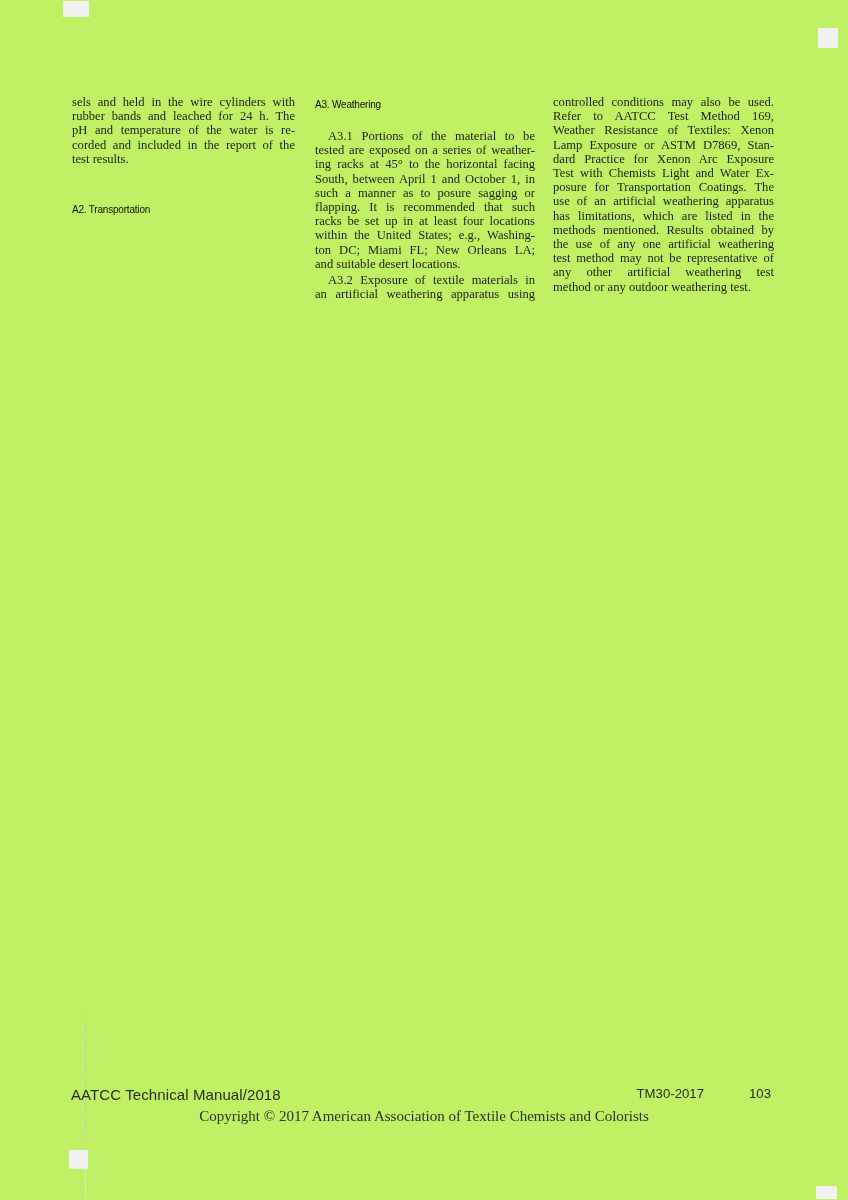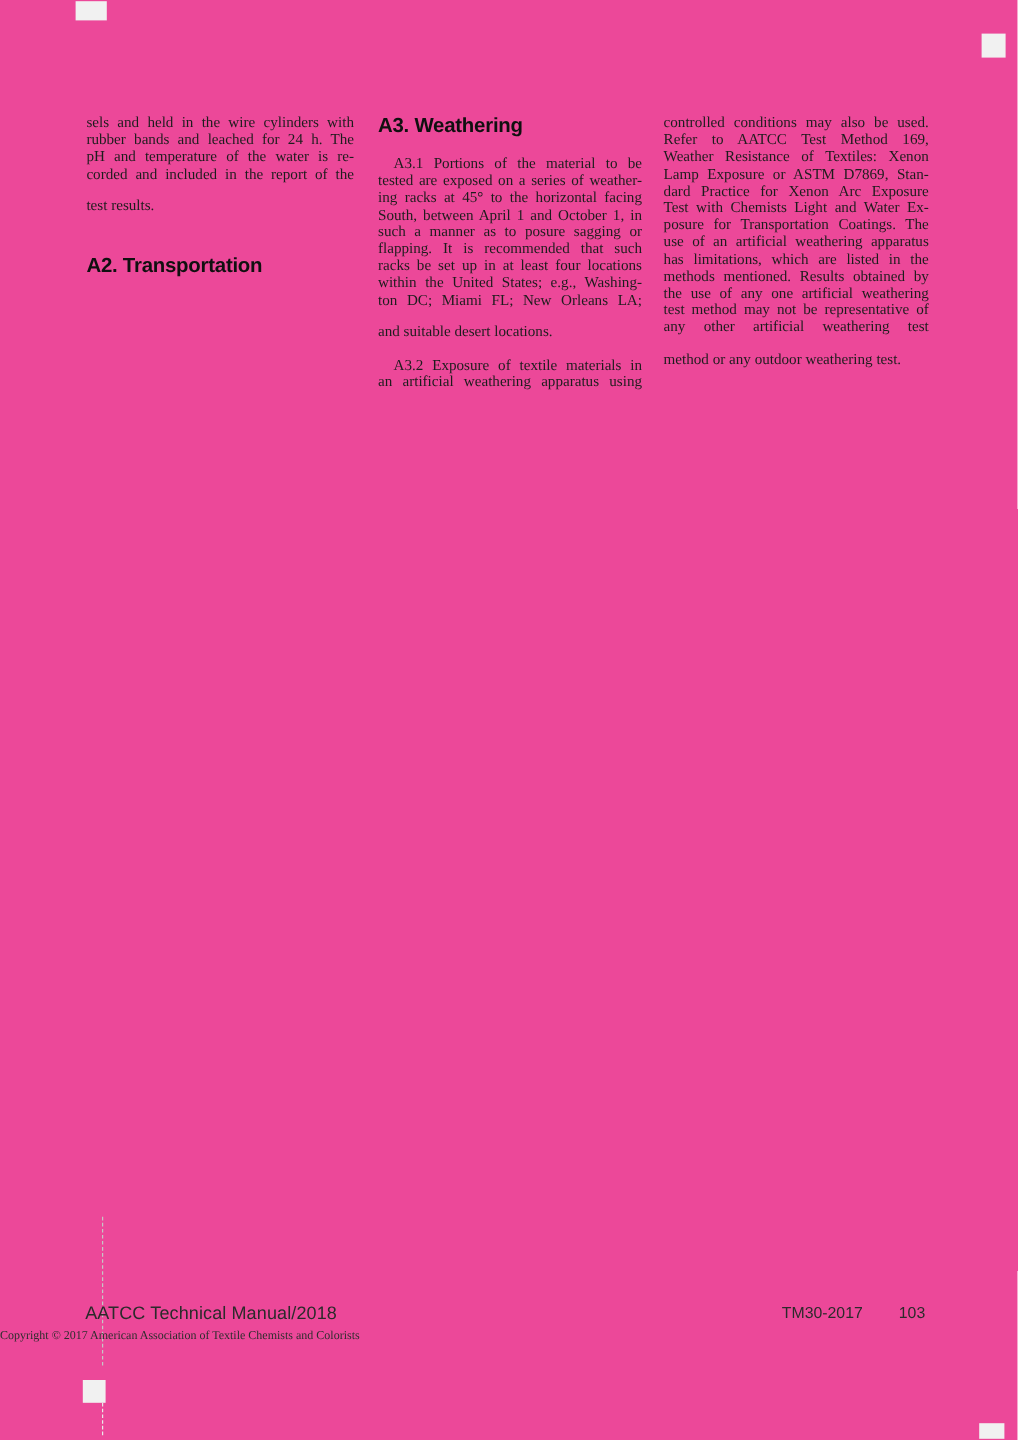--- a/index.html
+++ b/index.html
@@ -1,78 +1,79 @@
 <!DOCTYPE html>
 <html><head>
 <meta charset="utf-8">
 <style>
   * { margin: 0; padding: 0; box-sizing: border-box; }
   html, body { background: #ffffff; }
   .page {
     position: relative;
     width: 848px;
     height: 1200px;
-    background: #ec4899;
+    background: #bef264;
     font-family: "Liberation Serif", serif;
     color: #1d1d1d;
     overflow: hidden;
   }
   .col {
     position: absolute;
     top: 95px;
     font-size: 12.6px;
     line-height: 14.2px;
   }
   .col-0 { left: 72px;  width: 223px; }
   .col-1 { left: 315px; width: 220px; }
   .col-2 { left: 553px; width: 221px; }
   .line {
     text-align: justify;
     text-align-last: justify;
     text-justify: inter-word;
     white-space: normal;
   }
-  .para:not(.cont) .line:last-child { text-align-last: left; margin-top: 12px; }
+  .para:not(.cont) .line:last-child { text-align-last: left; }
   .para.indent .line:first-child { text-indent: 13px; }
-  .para + .para { margin-top: 14px; }
+  .para + .para { margin-top: 2px; }
   .heading {
     font-family: "Liberation Sans", sans-serif;
-    font-weight: bold;
-    font-size: 17px;
+    font-weight: normal;
+    font-size: 10px;
     line-height: 15px;
     letter-spacing: -0.2px;
     color: #101010;
     margin: 36px 0 17px;
   }
   .col .heading:first-child { margin-top: 2px; }
   .footer-left {
     position: absolute;
     left: 71px;
     top: 1086px;
     font-family: "Liberation Sans", sans-serif;
     font-size: 15px;
     letter-spacing: 0.1px;
     color: #2b2b2b;
   }
   .footer-right {
     position: absolute;
     top: 1086px;
     right: 77px;
     display: flex;
-    gap: 30px;
+    gap: 45px;
     font-family: "Liberation Sans", sans-serif;
     font-size: 13.2px;
     color: #2b2b2b;
   }
   .copyright {
     position: absolute;
     top: 1108px;
     left: 0;
     width: 848px;
-    font-size: 10px;
+    text-align: center;
+    font-size: 15px;
     color: #2e2e2e;
   }
   .fold-mark {
     position: absolute;
     left: 85px;
     top: 1014px;
     height: 124px;
     width: 0;
     border-left: 1px dashed #c6c6c6;
   }

